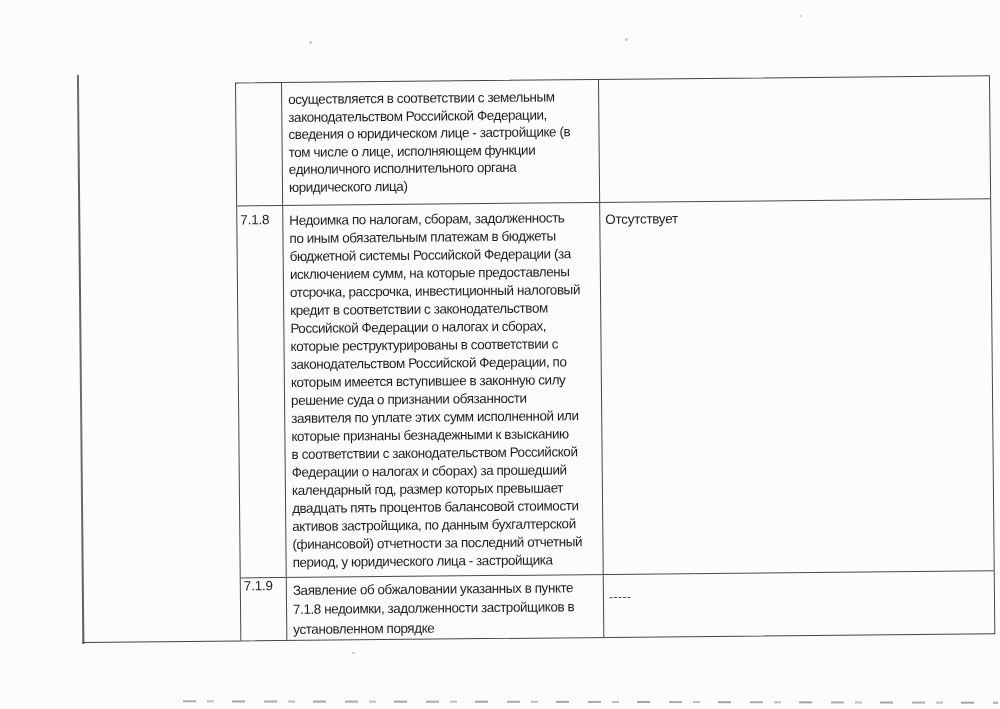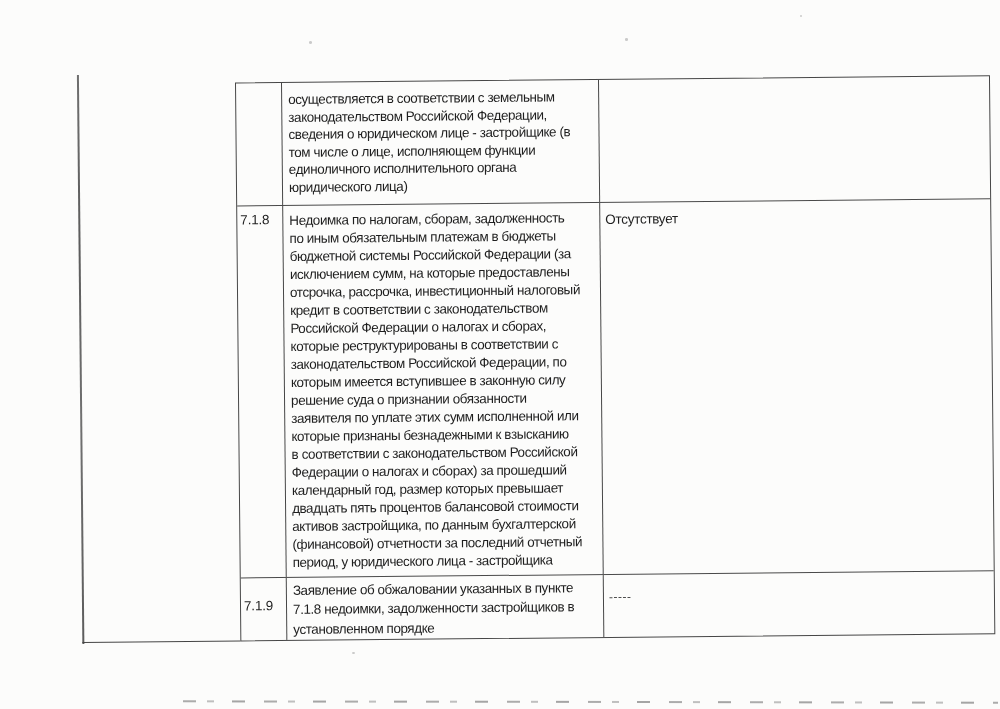--- a/index.html
+++ b/index.html
@@ -94,21 +94,21 @@
     flex: 1;
     padding: 9px 4px 0 5px;
     font-size: 13.5px;
     font-weight: 500;
     letter-spacing: -0.3px;
   }
   .row-1 .cell-num { padding-top: 8px; }
   .row-2 .cell-text { line-height: 18px; padding-top: 6px; }
   .row-2 .cell-num { padding-top: 6px; }
   .row-3 .cell-text { line-height: 19.3px; padding-top: 3px; }
-  .row-3 .cell-num { padding-top: 20px; }
+  .row-3 .cell-num { padding-top: 0; }
   .row-3 .cell-status {
     padding-top: 17px;
     font-size: 12px;
     color: #4d4d4d;
     letter-spacing: 0.5px;
     line-height: 10px;
   }
   
   .artifact-line {
     position: absolute;

